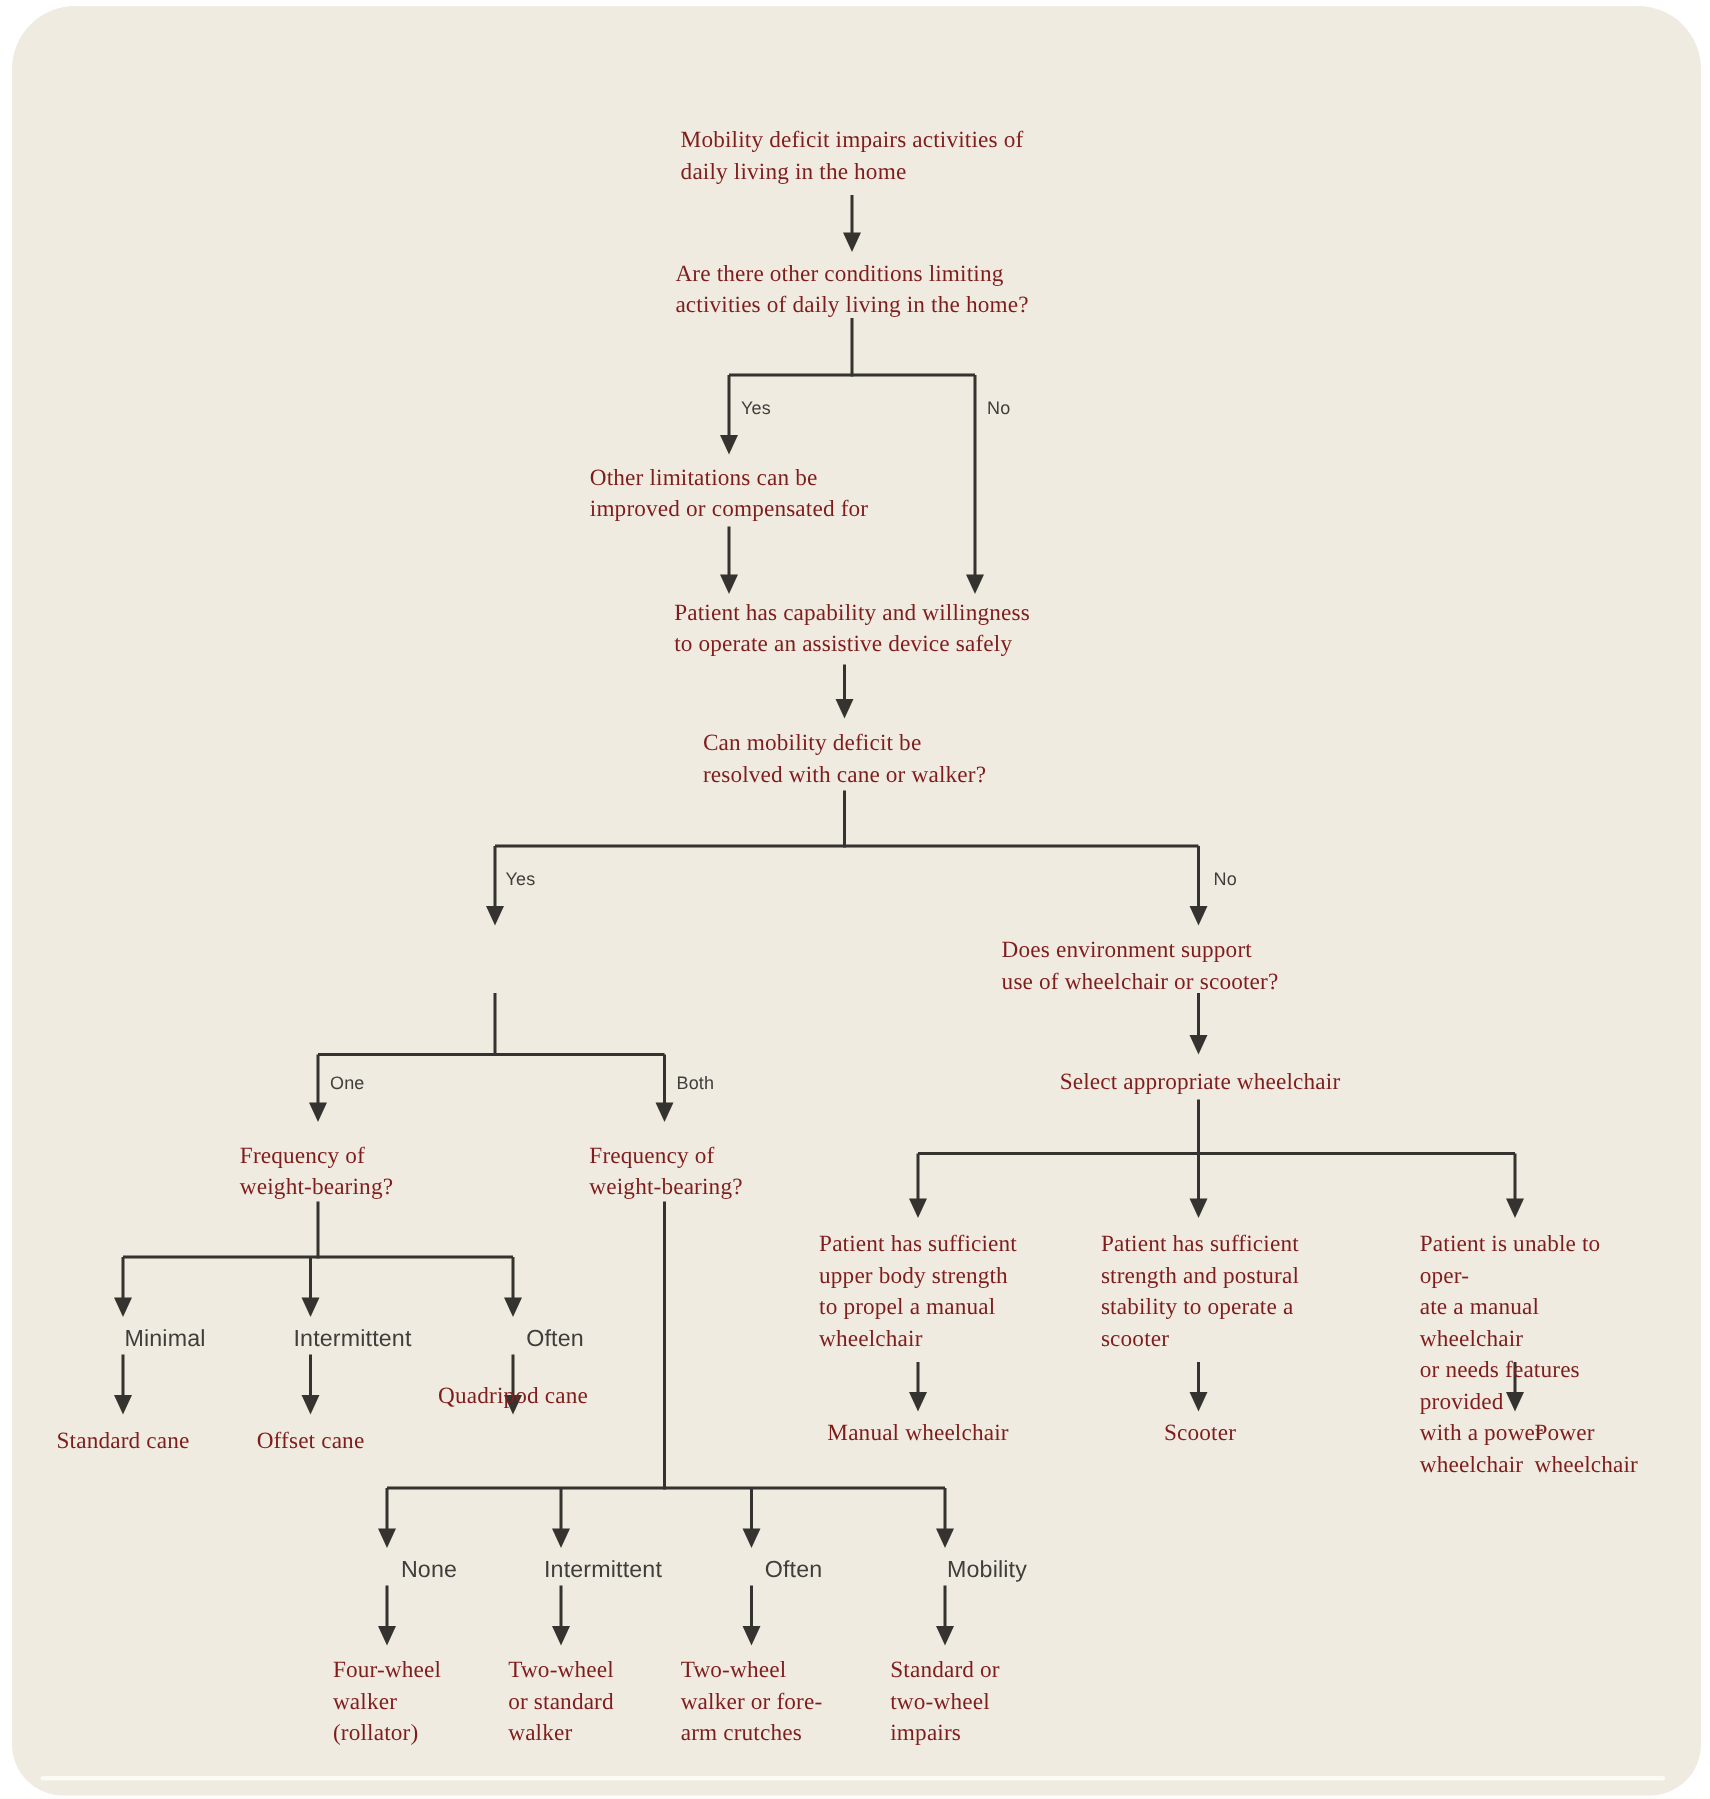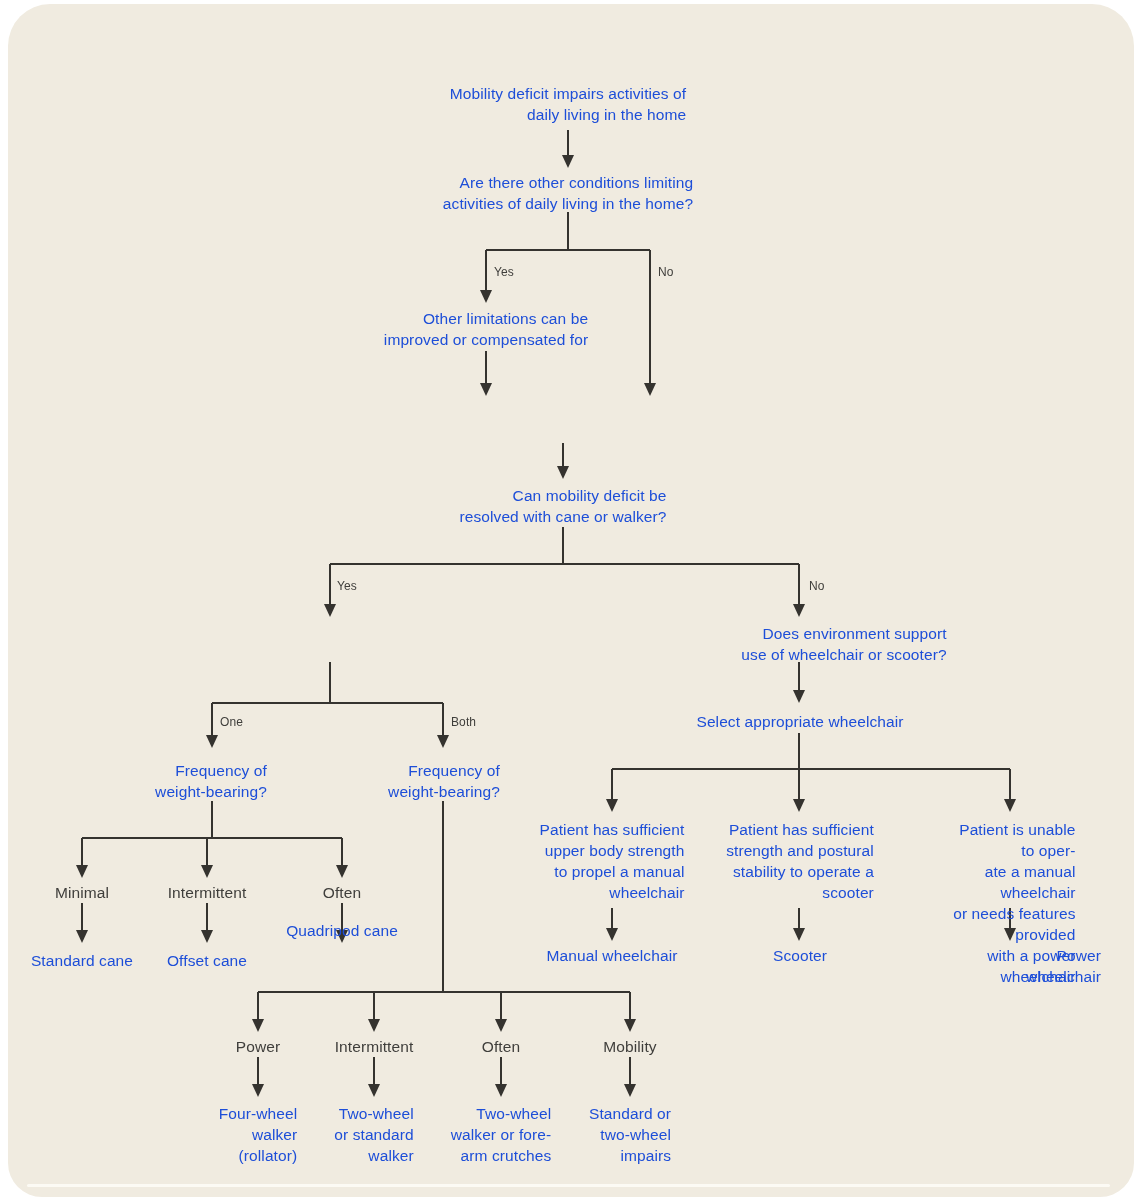--- a/index.html
+++ b/index.html
@@ -13,32 +13,33 @@
   }
   .frame{
     position:absolute;left:8px;top:4px;width:1126px;height:1193px;
     background:#f0ebe0;border-radius:42px 42px 34px 34px;
   }
   .connectors{
     position:absolute;left:0;top:0;width:1140px;height:1199px;
   }
   .node{
     position:absolute;transform:translateX(-50%);
-    text-align:right;white-space:pre-line;
-    font-size:15.5px;line-height:21px;color:#1d4ed8;
+    text-align:left;white-space:pre-line;
+    font-size:15.5px;line-height:21px;color:#7f1d1d;
     letter-spacing:0.1px;
+    font-family:Liberation Serif, serif;
   }
   .tag{
     position:absolute;font-size:12px;line-height:18px;color:#3f3e3b;
     white-space:nowrap;letter-spacing:0.1px;
   }
   .tag-c{
     position:absolute;transform:translateX(-50%);
     font-size:15.5px;line-height:18px;color:#3f3e3b;
-    white-space:nowrap;text-align:center;letter-spacing:0.1px;
+    white-space:nowrap;text-align:center;letter-spacing:0.1px;margin-left:28px;
   }
   .divider{
     position:absolute;left:27px;top:1184px;width:1083px;height:3px;
     background:#fcfaf4;border-radius:2px;
   }
   svg line{stroke:#35332f;stroke-width:2;}
   svg path{fill:#35332f;stroke:none;}
 </style>
 </head>
 <body>
@@ -133,23 +134,25 @@
     <line x1="1010" y1="908" x2="1010" y2="929"></line>
       <path d="M1010,941 l-6,-13 h12 z"></path>
   </svg>
 
   <div class="node" style="left:568px;top:83px">Mobility deficit impairs activities of
 daily living in the home</div>
   <div class="node" style="left:486px;top:308px">Other limitations can be
 improved or compensated for</div>
   <div class="node" style="left:568px;top:172px">Are there other conditions limiting
 activities of daily living in the home?</div>
+  <div class="node" style="left:568px;top:398px">Patient has capability and willingness
+to operate an assistive device safely</div>
   <div class="node" style="left:563px;top:485px">Can mobility deficit be
 resolved with cane or walker?</div>
-  <div class="node" style="left:844px;top:623px">Does environment support
+  <div class="node" style="left:760px;top:623px">Does environment support
 use of wheelchair or scooter?</div>
   <div class="node" style="left:211px;top:760px">Frequency of
 weight-bearing?</div>
   <div class="node" style="left:444px;top:760px">Frequency of
 weight-bearing?</div>
   <div class="node" style="left:800px;top:711px">Select appropriate wheelchair</div>
   <div class="node" style="left:612px;top:819px">Patient has sufficient
 upper body strength
 to propel a manual
 wheelchair</div>
@@ -164,21 +167,21 @@
 
   <div class="tag" style="left:494px;top:263px">Yes</div>
   <div class="tag" style="left:658px;top:263px">No</div>
   <div class="tag" style="left:337px;top:577px">Yes</div>
   <div class="tag" style="left:809px;top:577px">No</div>
   <div class="tag" style="left:220px;top:713px">One</div>
   <div class="tag" style="left:451px;top:713px">Both</div>
   <div class="tag-c" style="left:82px;top:884px">Minimal</div>
   <div class="tag-c" style="left:207px;top:884px">Intermittent</div>
   <div class="tag-c" style="left:342px;top:884px">Often</div>
-  <div class="tag-c" style="left:258px;top:1038px">Power</div>
+  <div class="tag-c" style="left:258px;top:1038px">None</div>
   <div class="tag-c" style="left:374px;top:1038px">Intermittent</div>
   <div class="tag-c" style="left:501px;top:1038px">Often</div>
   <div class="tag-c" style="left:630px;top:1038px">Mobility</div>
 
   <div class="node" style="left:82px;top:950px">Standard cane</div>
   <div class="node" style="left:207px;top:950px">Offset cane</div>
   <div class="node" style="left:342px;top:920px">Quadripod cane</div>
   <div class="node" style="left:612px;top:945px">Manual wheelchair</div>
   <div class="node" style="left:800px;top:945px">Scooter</div>
   <div class="node" style="left:1062px;top:945px">Power wheelchair</div>

